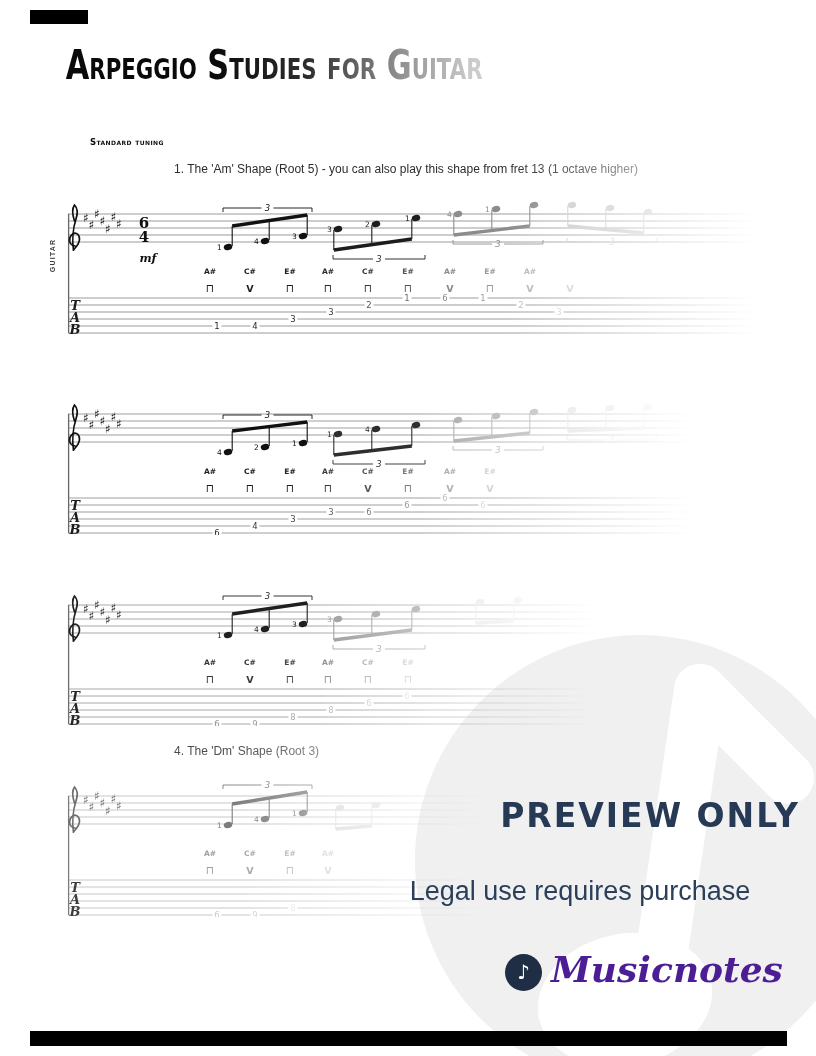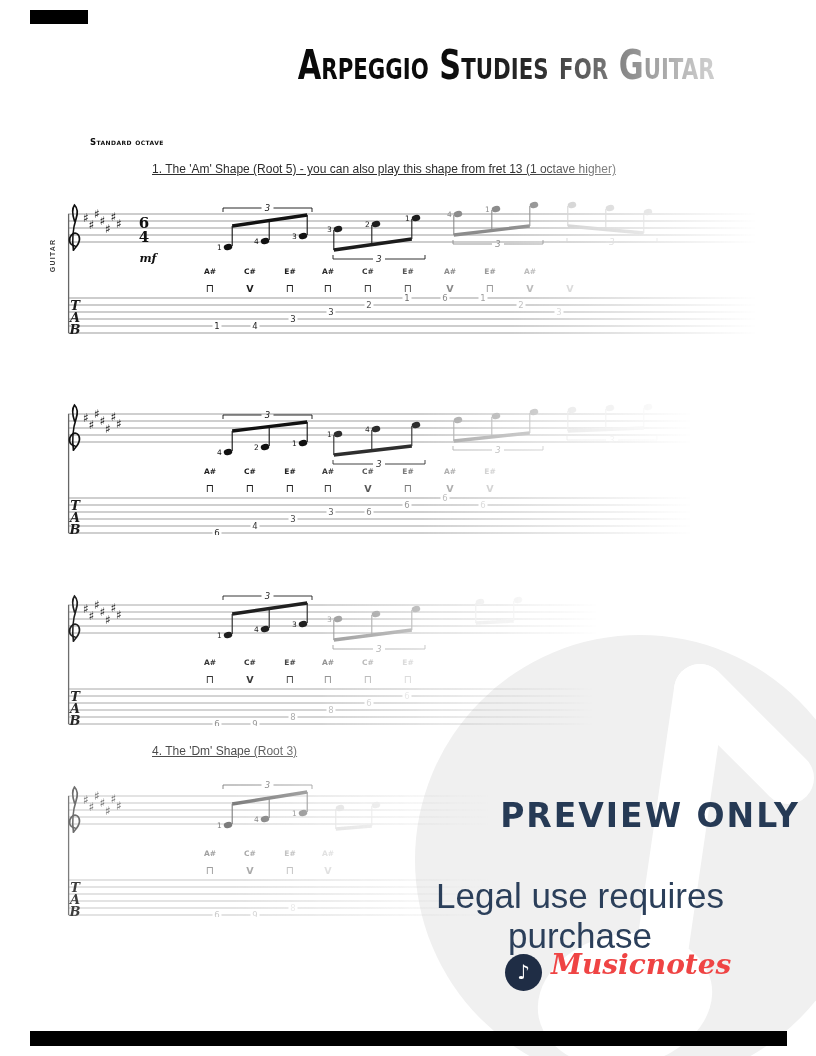--- a/index.html
+++ b/index.html
@@ -1,73 +1,73 @@
 <!DOCTYPE html>
 <html><head>
 <meta charset="utf-8">
 <style>
   html,body{margin:0;padding:0;}
   body{width:816px;height:1056px;background:#ffffff;position:relative;overflow:hidden;
        font-family:"Liberation Sans",sans-serif;}
   
-  #title-wrap{position:absolute;left:0;top:44px;width:780px;text-align:right;z-index:2;}
+  #title-wrap{position:absolute;left:0;top:44px;width:780px;text-align:left;z-index:2;}
   #main-title{display:inline-block;font-family:"DejaVu Sans",sans-serif;font-weight:800;
       font-size:40px;font-variant:small-caps;letter-spacing:0px;transform:scaleX(.76);
       background:linear-gradient(90deg,#0a0a0a 35%,#2e2e2e 58%,#8f8f8f 80%,#cccccc 98%);
       -webkit-background-clip:text;background-clip:text;color:transparent;line-height:1.05;}
   #sub-title{display:block;margin-top:-4px;}
   #sub-title span{display:inline-block;font-family:"DejaVu Sans",sans-serif;font-weight:800;
       font-size:19px;font-variant:small-caps;transform:scaleX(.84);
       background:linear-gradient(90deg,#161616 35%,#3a3a3a 70%,#777777 100%);
       -webkit-background-clip:text;background-clip:text;color:transparent;}
   
   #tuning-label{position:absolute;left:90px;top:137px;font-family:"DejaVu Sans",sans-serif;
       font-weight:700;font-size:8.5px;font-variant:small-caps;letter-spacing:.4px;color:#0e0e0e;z-index:2;}
   #instrument-label{position:absolute;left:22px;top:252px;width:60px;text-align:center;
       transform:rotate(-90deg);font-size:7px;letter-spacing:1.2px;text-transform:uppercase;
       color:#3c3c3c;font-weight:700;z-index:2;}
   
   .system{position:absolute;left:60px;width:720px;height:175px;z-index:2;}
-  .sys-heading{position:absolute;left:92px;top:2px;font-size:12px;color:#2d2d2d;white-space:nowrap;text-decoration:underline;}
+  .sys-heading{position:absolute;left:114px;top:2px;font-size:12px;color:#2d2d2d;white-space:nowrap;}
   .sys-svg{position:absolute;left:0;top:18px;}
   
   #watermark{position:absolute;left:0;top:0;z-index:1;}
   
   #preview-heading{position:absolute;left:380px;top:796px;width:420px;text-align:right;
       font-family:"DejaVu Sans",sans-serif;font-weight:800;font-size:33px;letter-spacing:2px;
       color:#263a55;z-index:3;}
   #preview-subheading{position:absolute;left:370px;top:876px;width:420px;text-align:center;
-      font-size:35px;font-weight:400;color:#2b3f5a;z-index:3;}
+      font-size:27px;font-weight:400;color:#2b3f5a;z-index:3;}
   
   #logo{position:absolute;left:505px;top:948px;height:46px;z-index:3;}
   #logo-icon{position:absolute;left:0;top:6px;width:37px;height:37px;border-radius:50%;
       background:#1f2d45;color:#ffffff;text-align:center;line-height:37px;font-size:20px;
       font-family:"DejaVu Sans",sans-serif;}
   #brand-text{position:absolute;left:46px;top:0px;font-family:"DejaVu Serif",serif;
-      font-style:italic;font-weight:700;font-size:28px;color:#ef4444;white-space:nowrap;}
+      font-style:italic;font-weight:700;font-size:36px;color:#4c1d95;white-space:nowrap;}
   
   .bar{position:absolute;background:#000;z-index:4;}
   #bar-top{left:30px;top:10px;width:58px;height:14px;}
   #bar-bottom{left:30px;top:1031px;width:757px;height:15px;}
 </style>
 </head>
 <body>
 
 <svg id="watermark" width="816" height="1056">
   <circle cx="640" cy="860" r="225" fill="#f0f0f0"></circle>
   <line x1="700" y1="690" x2="660" y2="965" stroke="#ffffff" stroke-width="52" stroke-linecap="round"></line>
   <line x1="700" y1="690" x2="788" y2="778" stroke="#ffffff" stroke-width="52" stroke-linecap="round"></line>
   <ellipse cx="625" cy="1000" rx="88" ry="66" fill="#ffffff" transform="rotate(-12 625 1000)"></ellipse>
 </svg>
 
 <div id="title-wrap">
   <span id="main-title">Arpeggio Studies for Guitar</span>
 </div>
 
-<div id="tuning-label">Standard octave</div>
+<div id="tuning-label">Standard tuning</div>
 <div id="instrument-label">Guitar</div>
 
 <div class="system" id="sys0" style="top: 160px; opacity: 1; mask-image: linear-gradient(90deg, rgb(0, 0, 0) 62%, rgba(0, 0, 0, 0) 97%);">
   <div class="sys-heading" style="top: 2px;">1. The 'Am' Shape (Root 5) - you can also play this shape from fret 13 (1 octave higher)</div>
   <svg class="sys-svg" width="720" height="160">
       <line x1="8" y1="36" x2="700" y2="36" stroke="#909090" stroke-width="0.9"></line>
       <line x1="8" y1="43" x2="700" y2="43" stroke="#909090" stroke-width="0.9"></line>
       <line x1="8" y1="50" x2="700" y2="50" stroke="#909090" stroke-width="0.9"></line>
       <line x1="8" y1="57" x2="700" y2="57" stroke="#909090" stroke-width="0.9"></line>
       <line x1="8" y1="64" x2="700" y2="64" stroke="#909090" stroke-width="0.9"></line>

